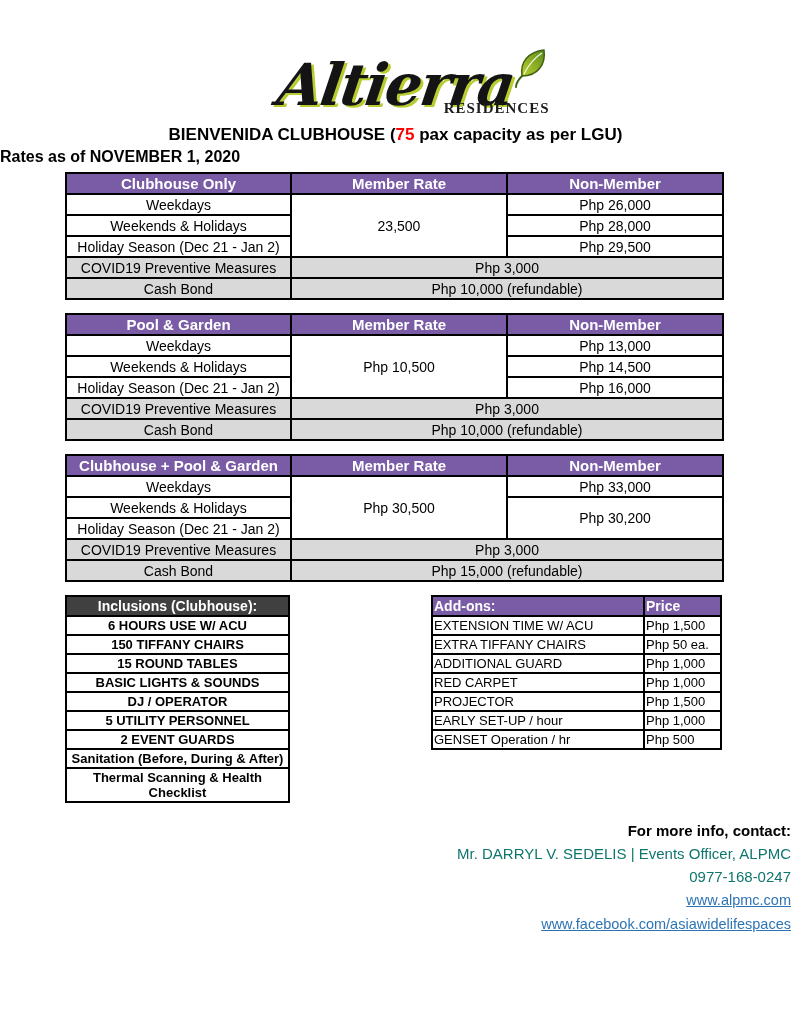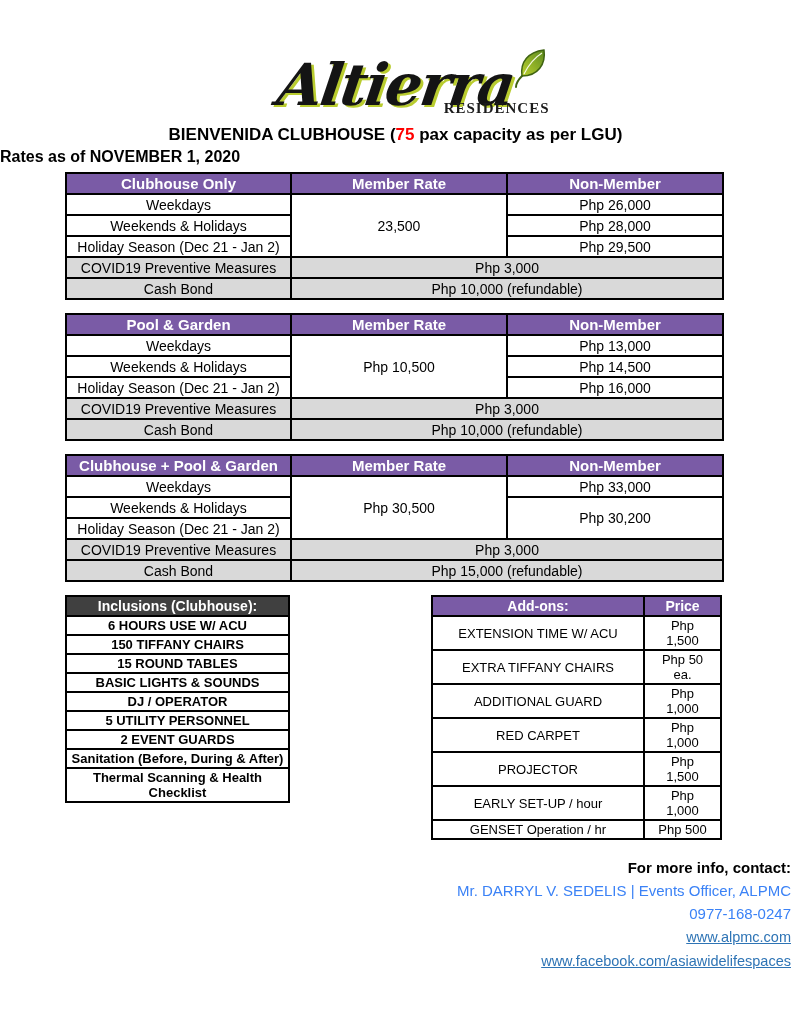--- a/index.html
+++ b/index.html
@@ -55,30 +55,30 @@
 
   
   .bottom-section { display: flex; justify-content: space-between; width: 657px; margin: 10px 0 0 65px; align-items: flex-start; }
   .inclusions-table { width: 225px; }
   .inclusions-table th, .inclusions-table td {
     border: 2px solid #000; text-align: center; font-size: 13px; padding: 1px 2px; height: 16px; overflow: hidden; font-weight: bold;
   }
   .inclusions-table th { background: #404040; color: #fff; font-weight: bold; font-size: 14px; height: 18px; }
   .addons-table { width: 289px; }
   .addons-table th, .addons-table td {
-    border: 2px solid #000; text-align: center; font-size: 13px; padding: 1px 10px; height: 17px; overflow: hidden;
+    border: 2px solid #000; text-align: left; font-size: 13px; padding: 1px 1px; height: 17px; overflow: hidden;
   }
   .addons-table th { background: #7a5ba6; color: #fff; font-weight: bold; font-size: 14px; height: 18px; }
   .addons-table col.a1 { width: 212px; }
   .addons-table col.a2 { width: 77px; }
 
   
   .contact { margin: 16px 0 0 44px; font-size: 15px; line-height: 23px; text-align: right; }
   .contact .heading { font-weight: bold; font-size: 15px; }
-  .contact .person, .contact .phone { color: #3b82f6; }
+  .contact .person, .contact .phone { color: #0f766e; }
   .contact a { color: #2e74b5; text-decoration: underline; font-size: 14.5px; display: inline-block; }
   .contact .link-row { line-height: 23px; }
 </style>
 </head>
 <body>
 
 <div class="page">
 
   <div class="logo-block">
     <span class="brand-script">Altierra</span>

